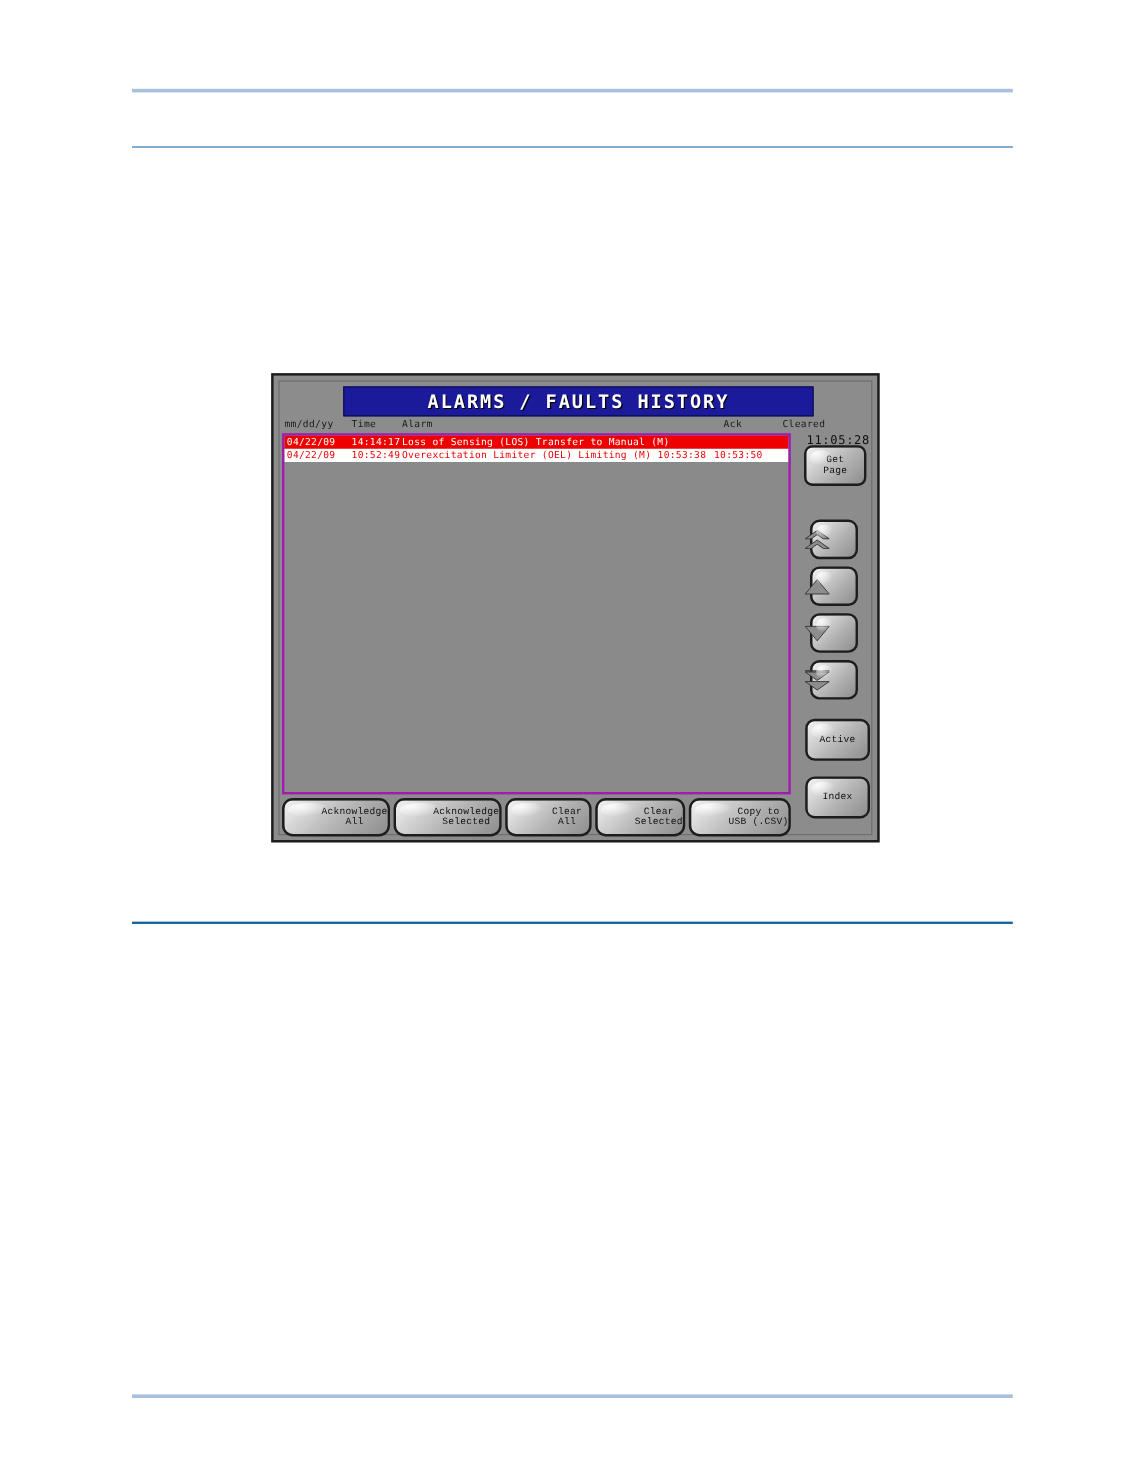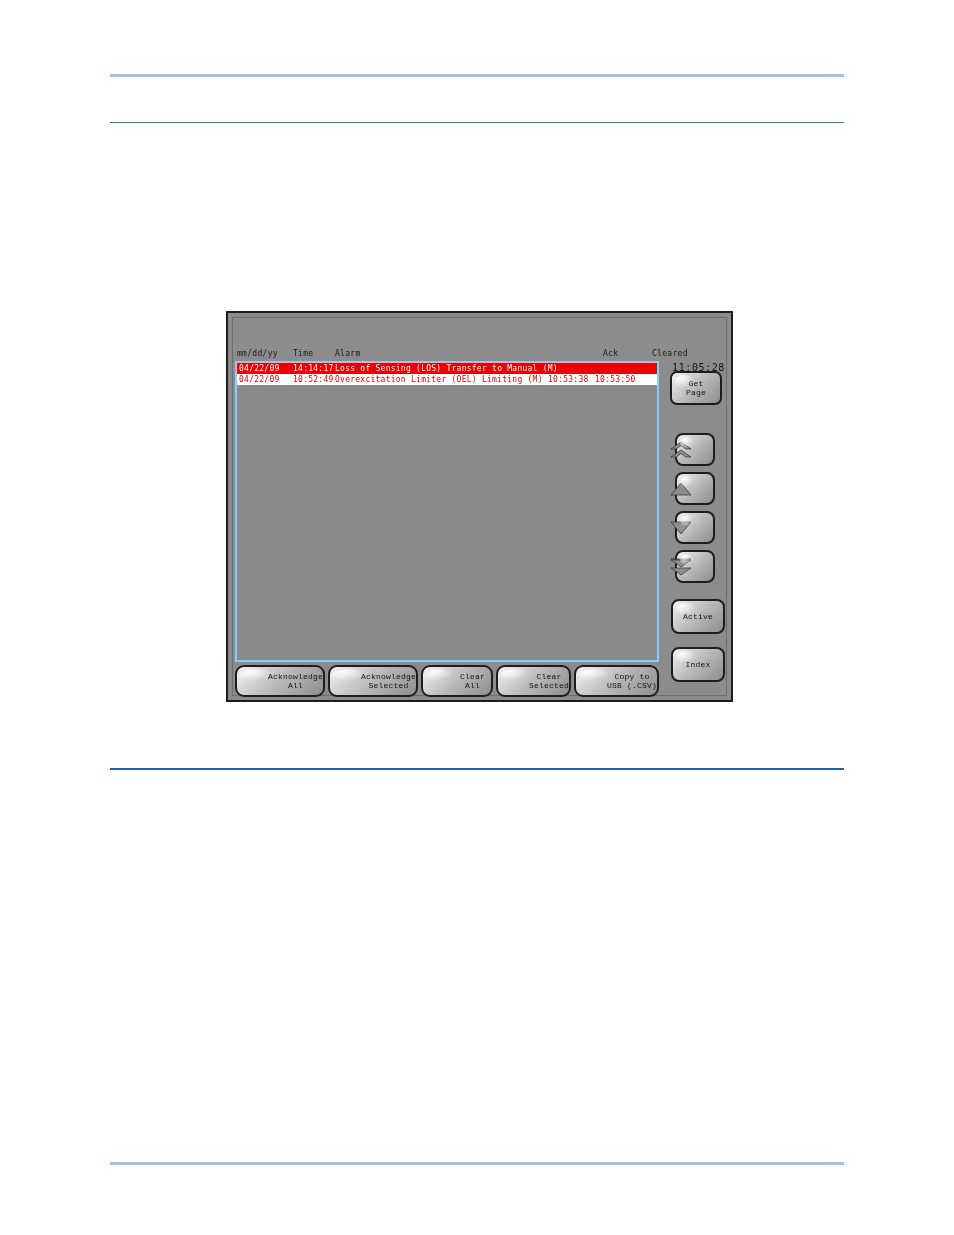--- a/index.html
+++ b/index.html
@@ -105,21 +105,21 @@
   .ch-cleared { left: 372px; margin-left: 45px; }
 
   
   .listbox {
     position: absolute;
     left: 2px;
     top: 43px;
     width: 424px;
     height: 301px;
     background: #8a8a8a;
-    border: 2px solid #7dd3fc;
+    border: 2px solid #a21caf;
     box-sizing: border-box;
     overflow: hidden;
   }
   .alarm-row {
     position: relative;
     height: 11px;
     line-height: 11px;
     font-size: 8px;
     letter-spacing: 0.25px;
     white-space: pre;
@@ -240,20 +240,21 @@
 <body>
 
 <div class="rule rule-top-thick"></div>
 <div class="rule rule-top-thin"></div>
 <div class="rule rule-mid"></div>
 <div class="rule rule-bottom"></div>
 
 <div class="device">
   <div class="device-inner">
 
+    <div class="title-banner">ALARMS / FAULTS HISTORY</div>
 
     <div class="col-headers">
       <span class="ch-date">mm/dd/yy</span>
       <span class="ch-time">Time</span>
       <span class="ch-alarm">Alarm</span>
       <span class="ch-ack">Ack</span>
       <span class="ch-cleared">Cleared</span>
     </div>
 
     <div class="listbox">

